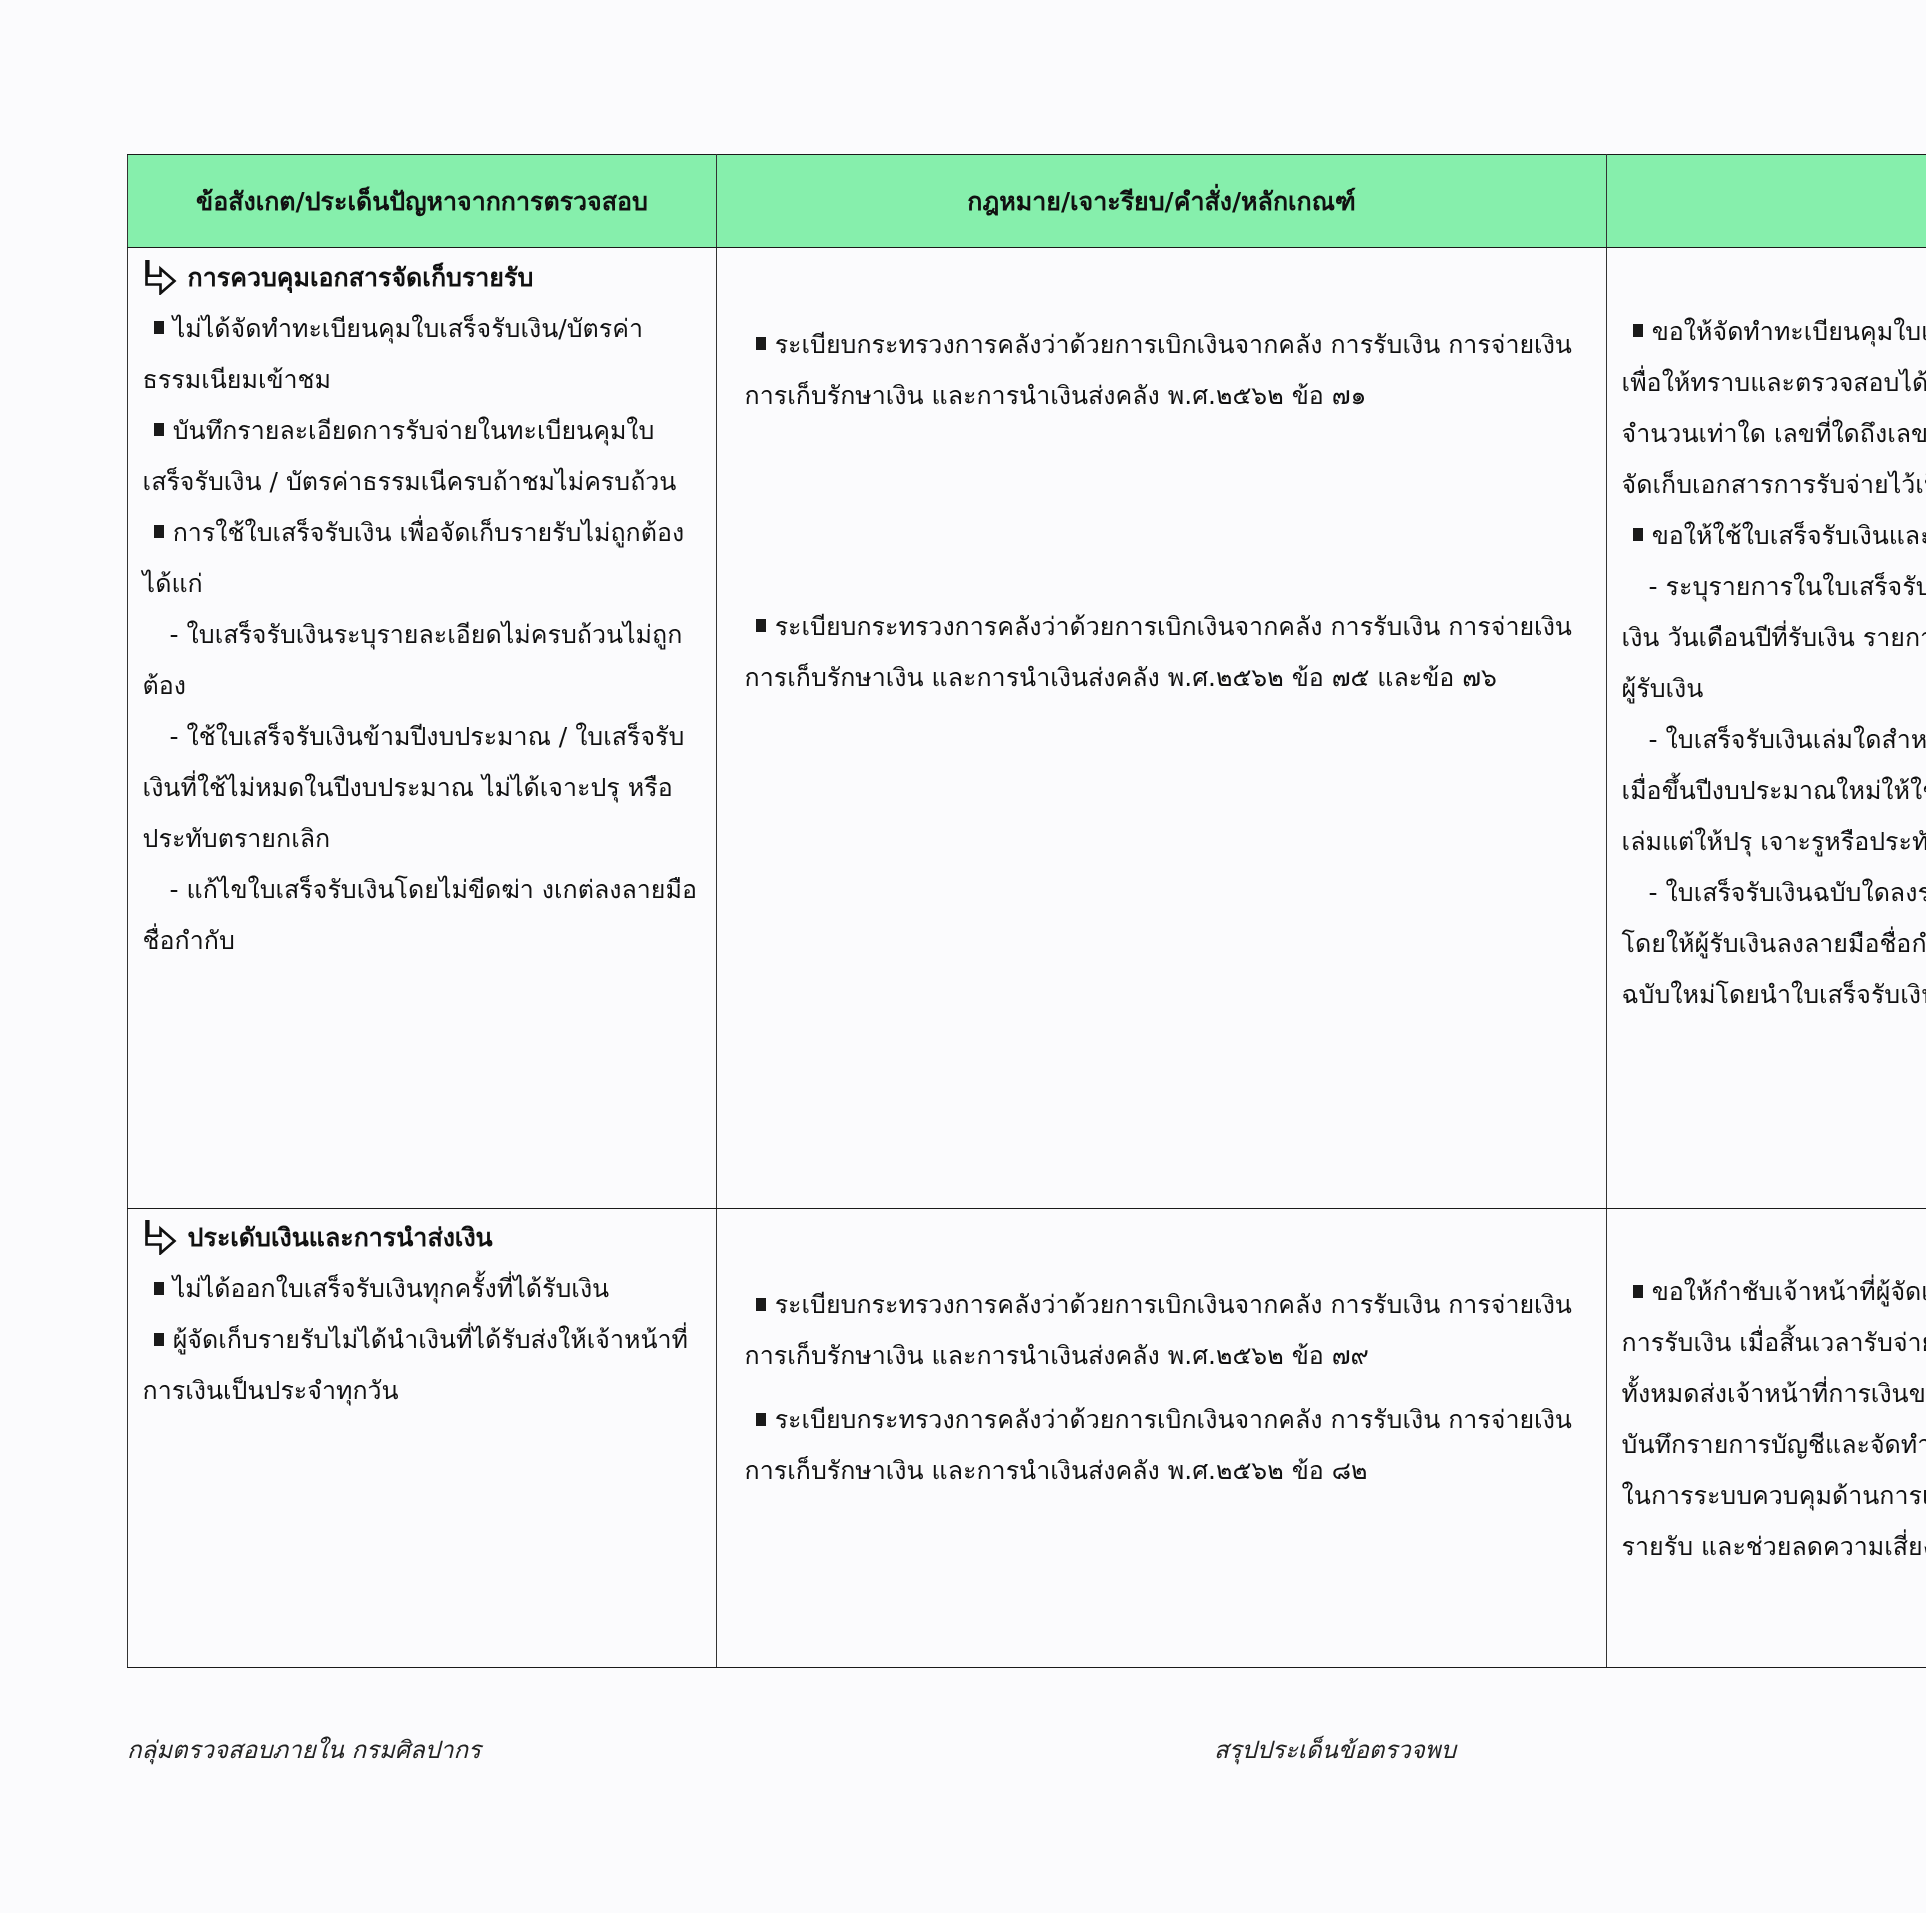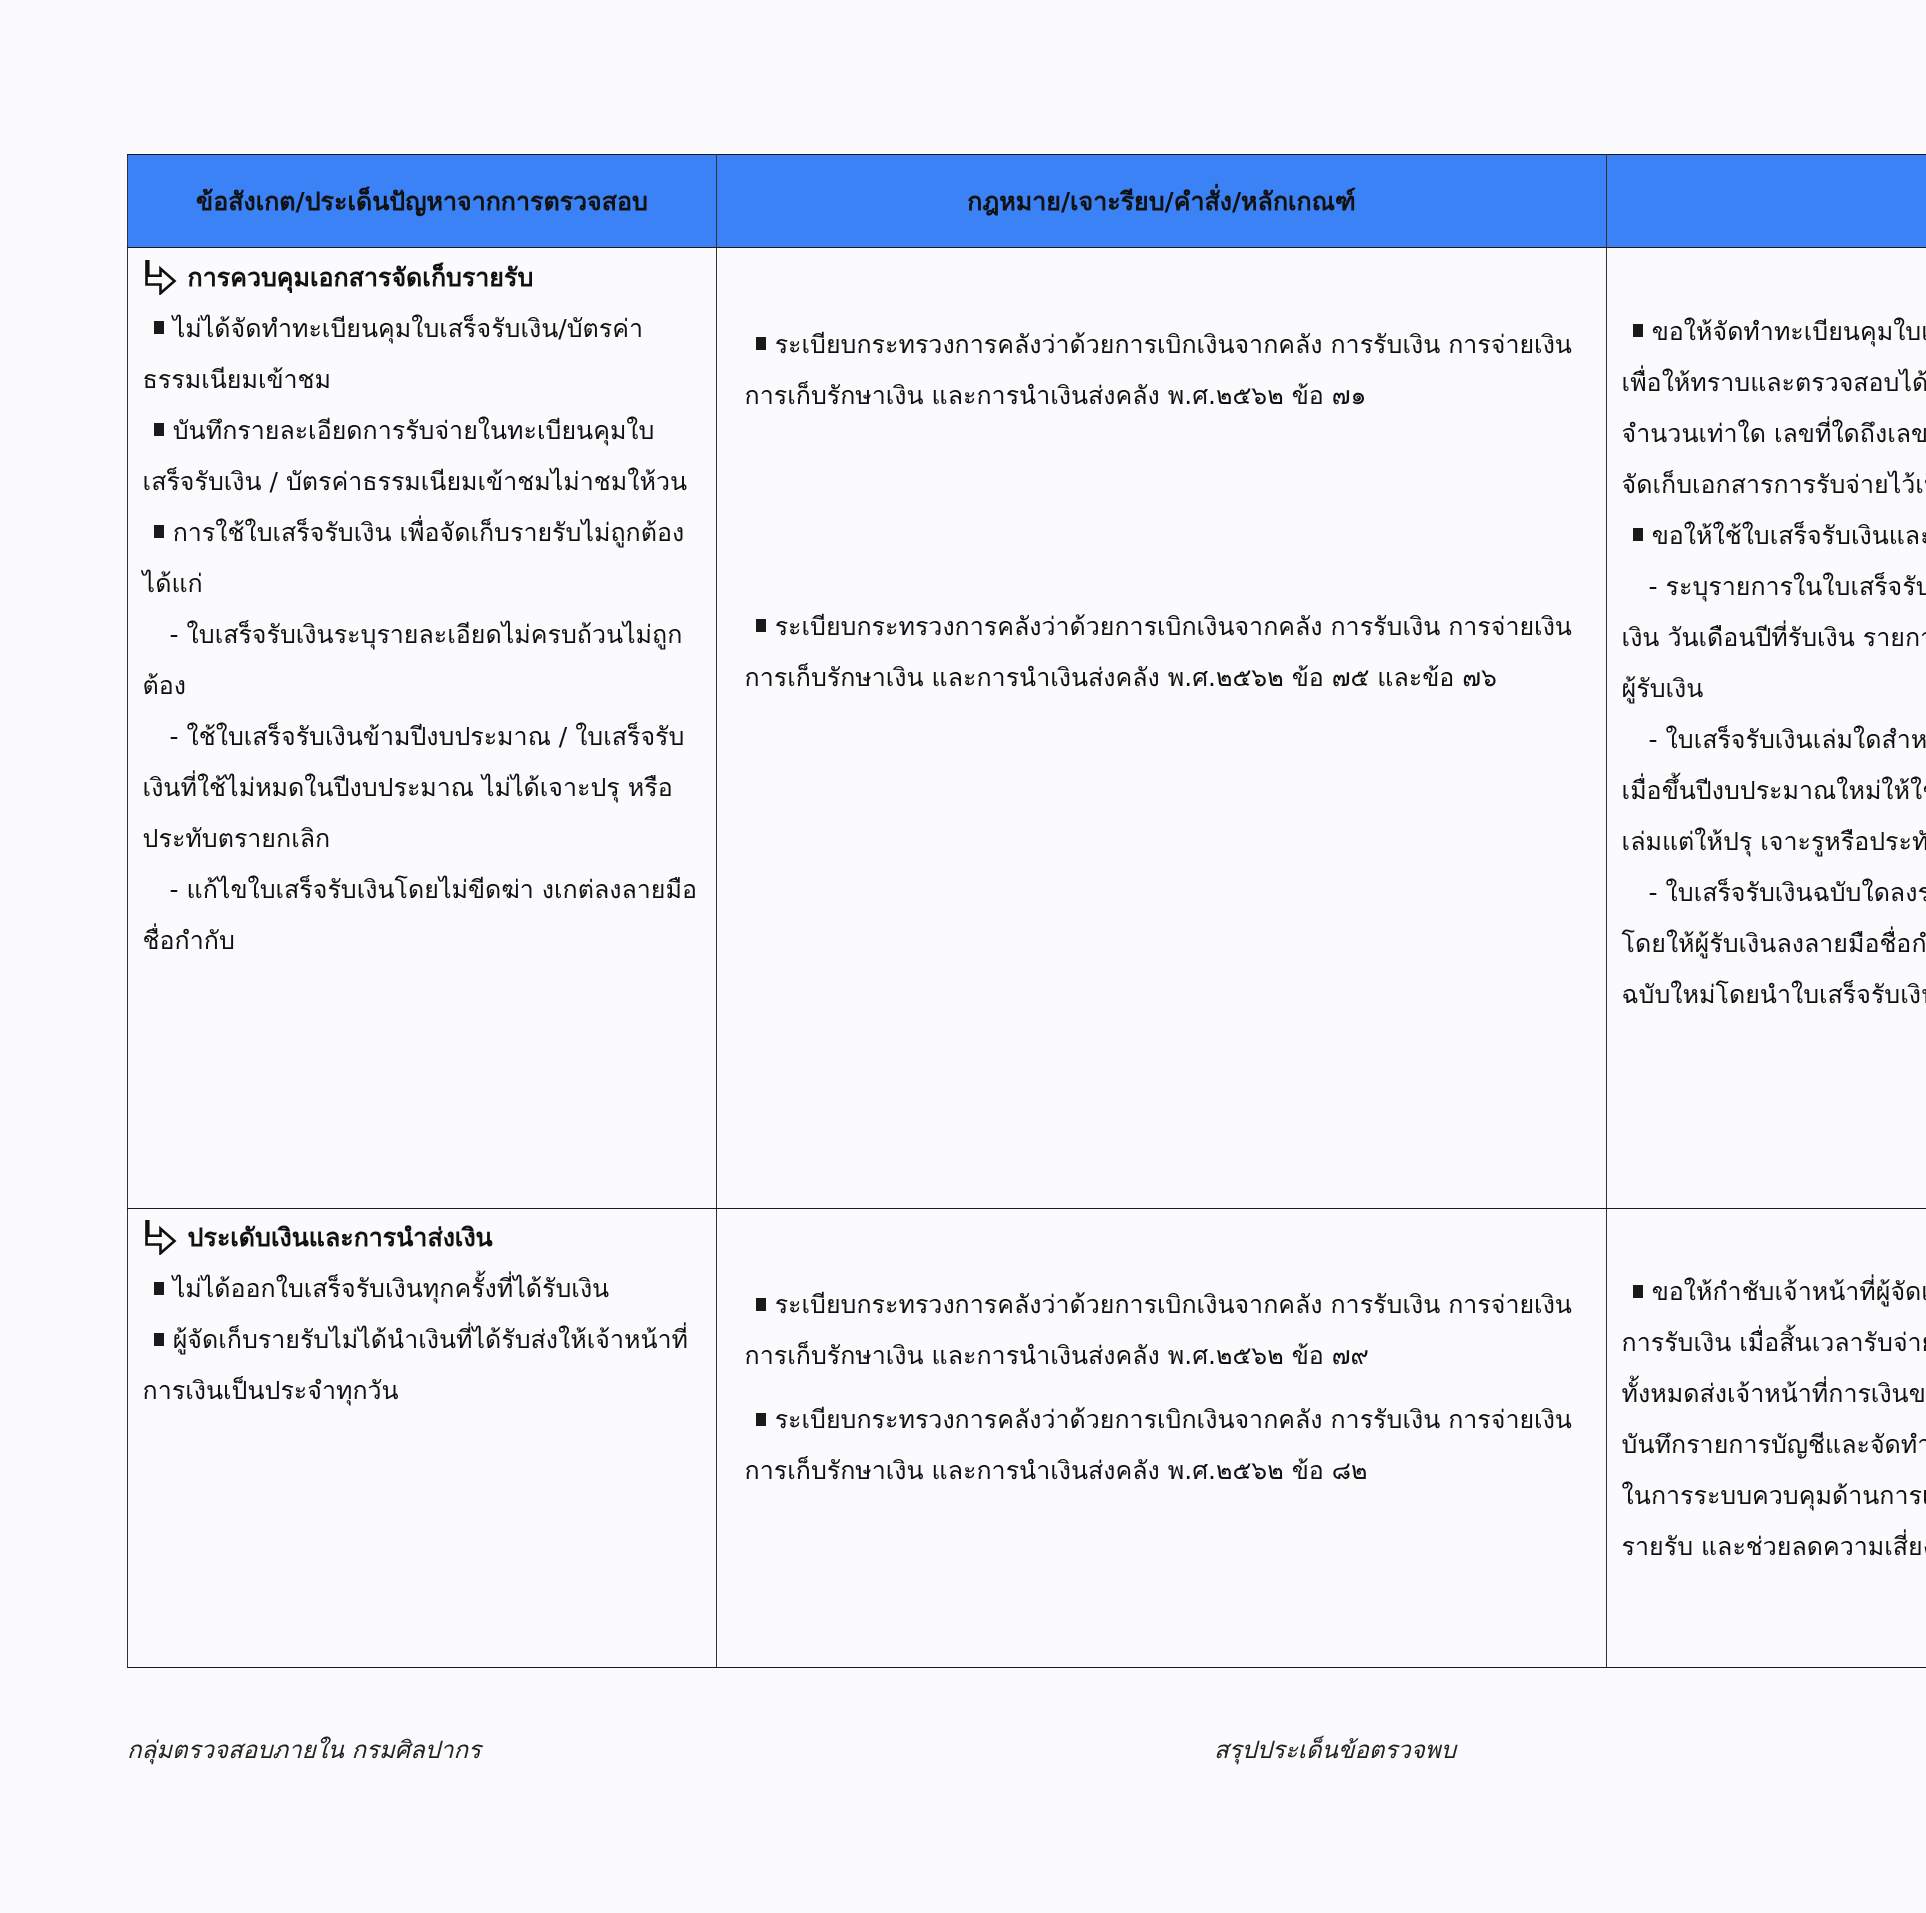--- a/index.html
+++ b/index.html
@@ -17,21 +17,21 @@
     left: 127px; top: 154px;
     width: 2546px;
     border-collapse: collapse;
     table-layout: fixed;
   }
   table.audit col.c1 { width: 589px; }
   table.audit col.c2 { width: 890px; }
   table.audit col.c3 { width: 1067px; }
   table.audit th {
     height: 92px;
-    background: #3b82f6;
+    background: #86efac;
     border: 1.5px solid #1a1a1a;
     border-left: 1.2px solid #333;
     border-right: 1.2px solid #333;
     font-size: 25px; font-weight: bold;
     text-align: center; vertical-align: middle;
     padding: 0 11.6px;
   }
   table.audit td {
     border-left: 1.5px solid #333;
     border-right: 1.5px solid #333;
@@ -88,21 +88,21 @@
       <td>
         <div class="section-title">
           <span class="arrow-icon">
             <svg viewBox="0 0 40 40">
                 <path d="M6 2 L6 20 L20 20 L20 12 L36 26 L20 40 L20 30 L4 30 L4 2 Z" fill="none" stroke="#111" stroke-width="3" transform="translate(0,-2)"></path>
               </svg>
           </span>
           <span>การควบคุมเอกสารจัดเก็บรายรับ</span>
         </div>
         <div class="bullet-item"><span class="sq"></span><span>ไม่ได้จัดทำทะเบียนคุมใบเสร็จรับเงิน/บัตรค่าธรรมเนียมเข้าชม</span></div>
-        <div class="bullet-item"><span class="sq"></span><span>บันทึกรายละเอียดการรับจ่ายในทะเบียนคุมใบเสร็จรับเงิน / บัตรค่าธรรมเนียมเข้าชมไม่าชมให้วน</span></div>
+        <div class="bullet-item"><span class="sq"></span><span>บันทึกรายละเอียดการรับจ่ายในทะเบียนคุมใบเสร็จรับเงิน / บัตรค่าธรรมเนีครบถ้าชมไม่ครบถ้วน</span></div>
         <div class="bullet-item"><span class="sq"></span><span>การใช้ใบเสร็จรับเงิน เพื่อจัดเก็บรายรับไม่ถูกต้อง ได้แก่</span></div>
         <div class="sub-item">- ใบเสร็จรับเงินระบุรายละเอียดไม่ครบถ้วนไม่ถูกต้อง</div>
         <div class="sub-item">- ใช้ใบเสร็จรับเงินข้ามปีงบประมาณ / ใบเสร็จรับเงินที่ใช้ไม่หมดในปีงบประมาณ ไม่ได้เจาะปรุ หรือประทับตรายกเลิก</div>
         <div class="sub-item">- แก้ไขใบเสร็จรับเงินโดยไม่ขีดฆ่า งเกต่ลงลายมือชื่อกำกับ</div>
       </td>
       <td>
         <div class="spacer-top"></div>
         <div class="bullet-item ref-item"><span class="sq"></span><span>ระเบียบกระทรวงการคลังว่าด้วยการเบิกเงินจากคลัง การรับเงิน การจ่ายเงิน การเก็บรักษาเงิน และการนำเงินส่งคลัง พ.ศ.๒๕๖๒ ข้อ ๗๑</span></div>
         <div class="gap-mid"></div>
         <div class="bullet-item ref-item"><span class="sq"></span><span>ระเบียบกระทรวงการคลังว่าด้วยการเบิกเงินจากคลัง การรับเงิน การจ่ายเงิน การเก็บรักษาเงิน และการนำเงินส่งคลัง พ.ศ.๒๕๖๒ ข้อ ๗๕ และข้อ ๗๖</span></div>

